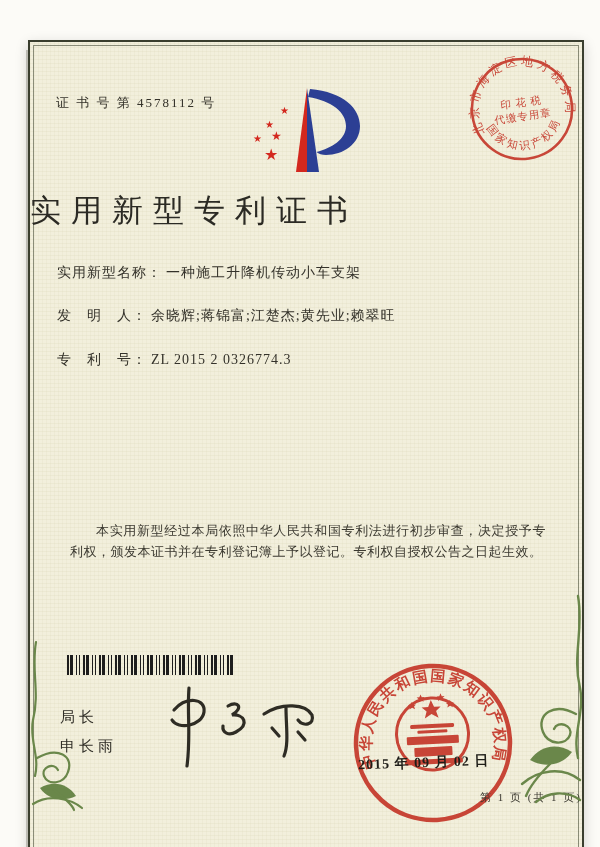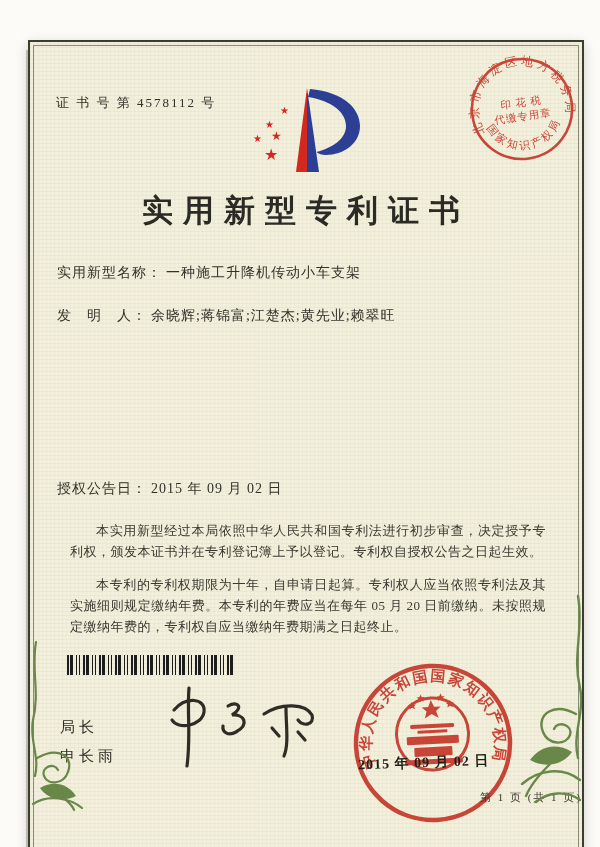--- a/index.html
+++ b/index.html
@@ -24,21 +24,21 @@
   .inner-frame {
     position:absolute; inset:3px; border:1px solid rgba(55,60,40,0.55);
     pointer-events:none;
   }
   .cert-number {
     position:absolute; left:26px; top:52px;
     font-size:13px; letter-spacing:2px; color:#34322a;
   }
   .title {
     position:absolute; top:148px; left:0; width:100%;
-    text-align:center; font-size:31px; font-weight:700;
+    font-size:31px; font-weight:400;
     letter-spacing:10px; color:#2b2a24;
   }
   .field {
     position:absolute; left:27px; font-size:14px; color:#34322a;
     letter-spacing:1px; white-space:nowrap;
   }
   .field .val { margin-left:4px; }
   .f0{top:222px} .f1{top:265px} .f2{top:309px} .f3{top:352px} .f4{top:395px} .f5{top:438px}
   .paragraphs {
     position:absolute; left:28px; top:466px; width:500px;
@@ -48,21 +48,21 @@
   .paragraphs p { text-indent:2em; margin:12px; }
   .barcode {
     position:absolute; left:37px; top:613px; width:168px; height:20px;
     background:repeating-linear-gradient(90deg,
       #1d1d1d 0 2px, transparent 2px 3px,
       #1d1d1d 3px 6px, transparent 6px 9px,
       #1d1d1d 9px 10px, transparent 10px 12px,
       #1d1d1d 12px 13px, transparent 13px 16px);
   }
   .signer { position:absolute; left:30px; top:666px; font-size:15px; color:#2f2d26; letter-spacing:4px; }
-  .signer div { margin-bottom:10px;margin-top:10px; }
+  .signer div { margin-bottom:10px; }
   .signature-svg { position:absolute; left:130px; top:640px; }
   .tax-seal { position:absolute; left:438px; top:13px; transform:rotate(-8deg); opacity:0.92; }
   .logo-svg { position:absolute; left:210px; top:42px; }
   .office-seal { position:absolute; left:318px; top:616px; transform:rotate(-3deg); opacity:0.93; }
   .issue-date {
     position:absolute; left:328px; top:712px; font-size:14px; font-weight:700;
     color:#1f1e19; letter-spacing:1px; transform:rotate(-2deg); z-index:5;
   }
   .page-footer {
     position:absolute; left:0; top:748px; width:100%; text-align:right;
@@ -109,27 +109,26 @@
     </svg>
 
     <h1 class="title">实用新型专利证书</h1>
 
     <div class="field f0">
       <span class="lab">实用新型名称：</span><span class="val">一种施工升降机传动小车支架</span>
     </div>
     <div class="field f1">
       <span class="lab">发　明　人：</span><span class="val">余晓辉;蒋锦富;江楚杰;黄先业;赖翠旺</span>
     </div>
-    <div class="field f5">
-      <span class="lab">授权公告日：</span><span class="val">2015 年 09 月 02 日</span>
+    <div class="field f2">
+      <span class="lab">专　利　号：</span><span class="val">ZL 2015 2 0326774.3</span>
     </div>
 
     <div class="paragraphs">
       <p>本实用新型经过本局依照中华人民共和国专利法进行初步审查，决定授予专利权，颁发本证书并在专利登记簿上予以登记。专利权自授权公告之日起生效。</p>
-      <p>本专利的专利权期限为十年，自申请日起算。专利权人应当依照专利法及其实施细则规定缴纳年费。本专利的年费应当在每年 05 月 20 日前缴纳。未按照规定缴纳年费的，专利权自应当缴纳年费期满之日起终止。</p>
     </div>
 
     <div class="barcode"></div>
 
     <div class="signer">
       <div>局长</div>
       <div>申长雨</div>
     </div>
 
     <svg class="signature-svg" width="170" height="88" viewBox="0 0 170 88" fill="none" stroke="#2e2c24" stroke-width="3.2" stroke-linecap="round">

